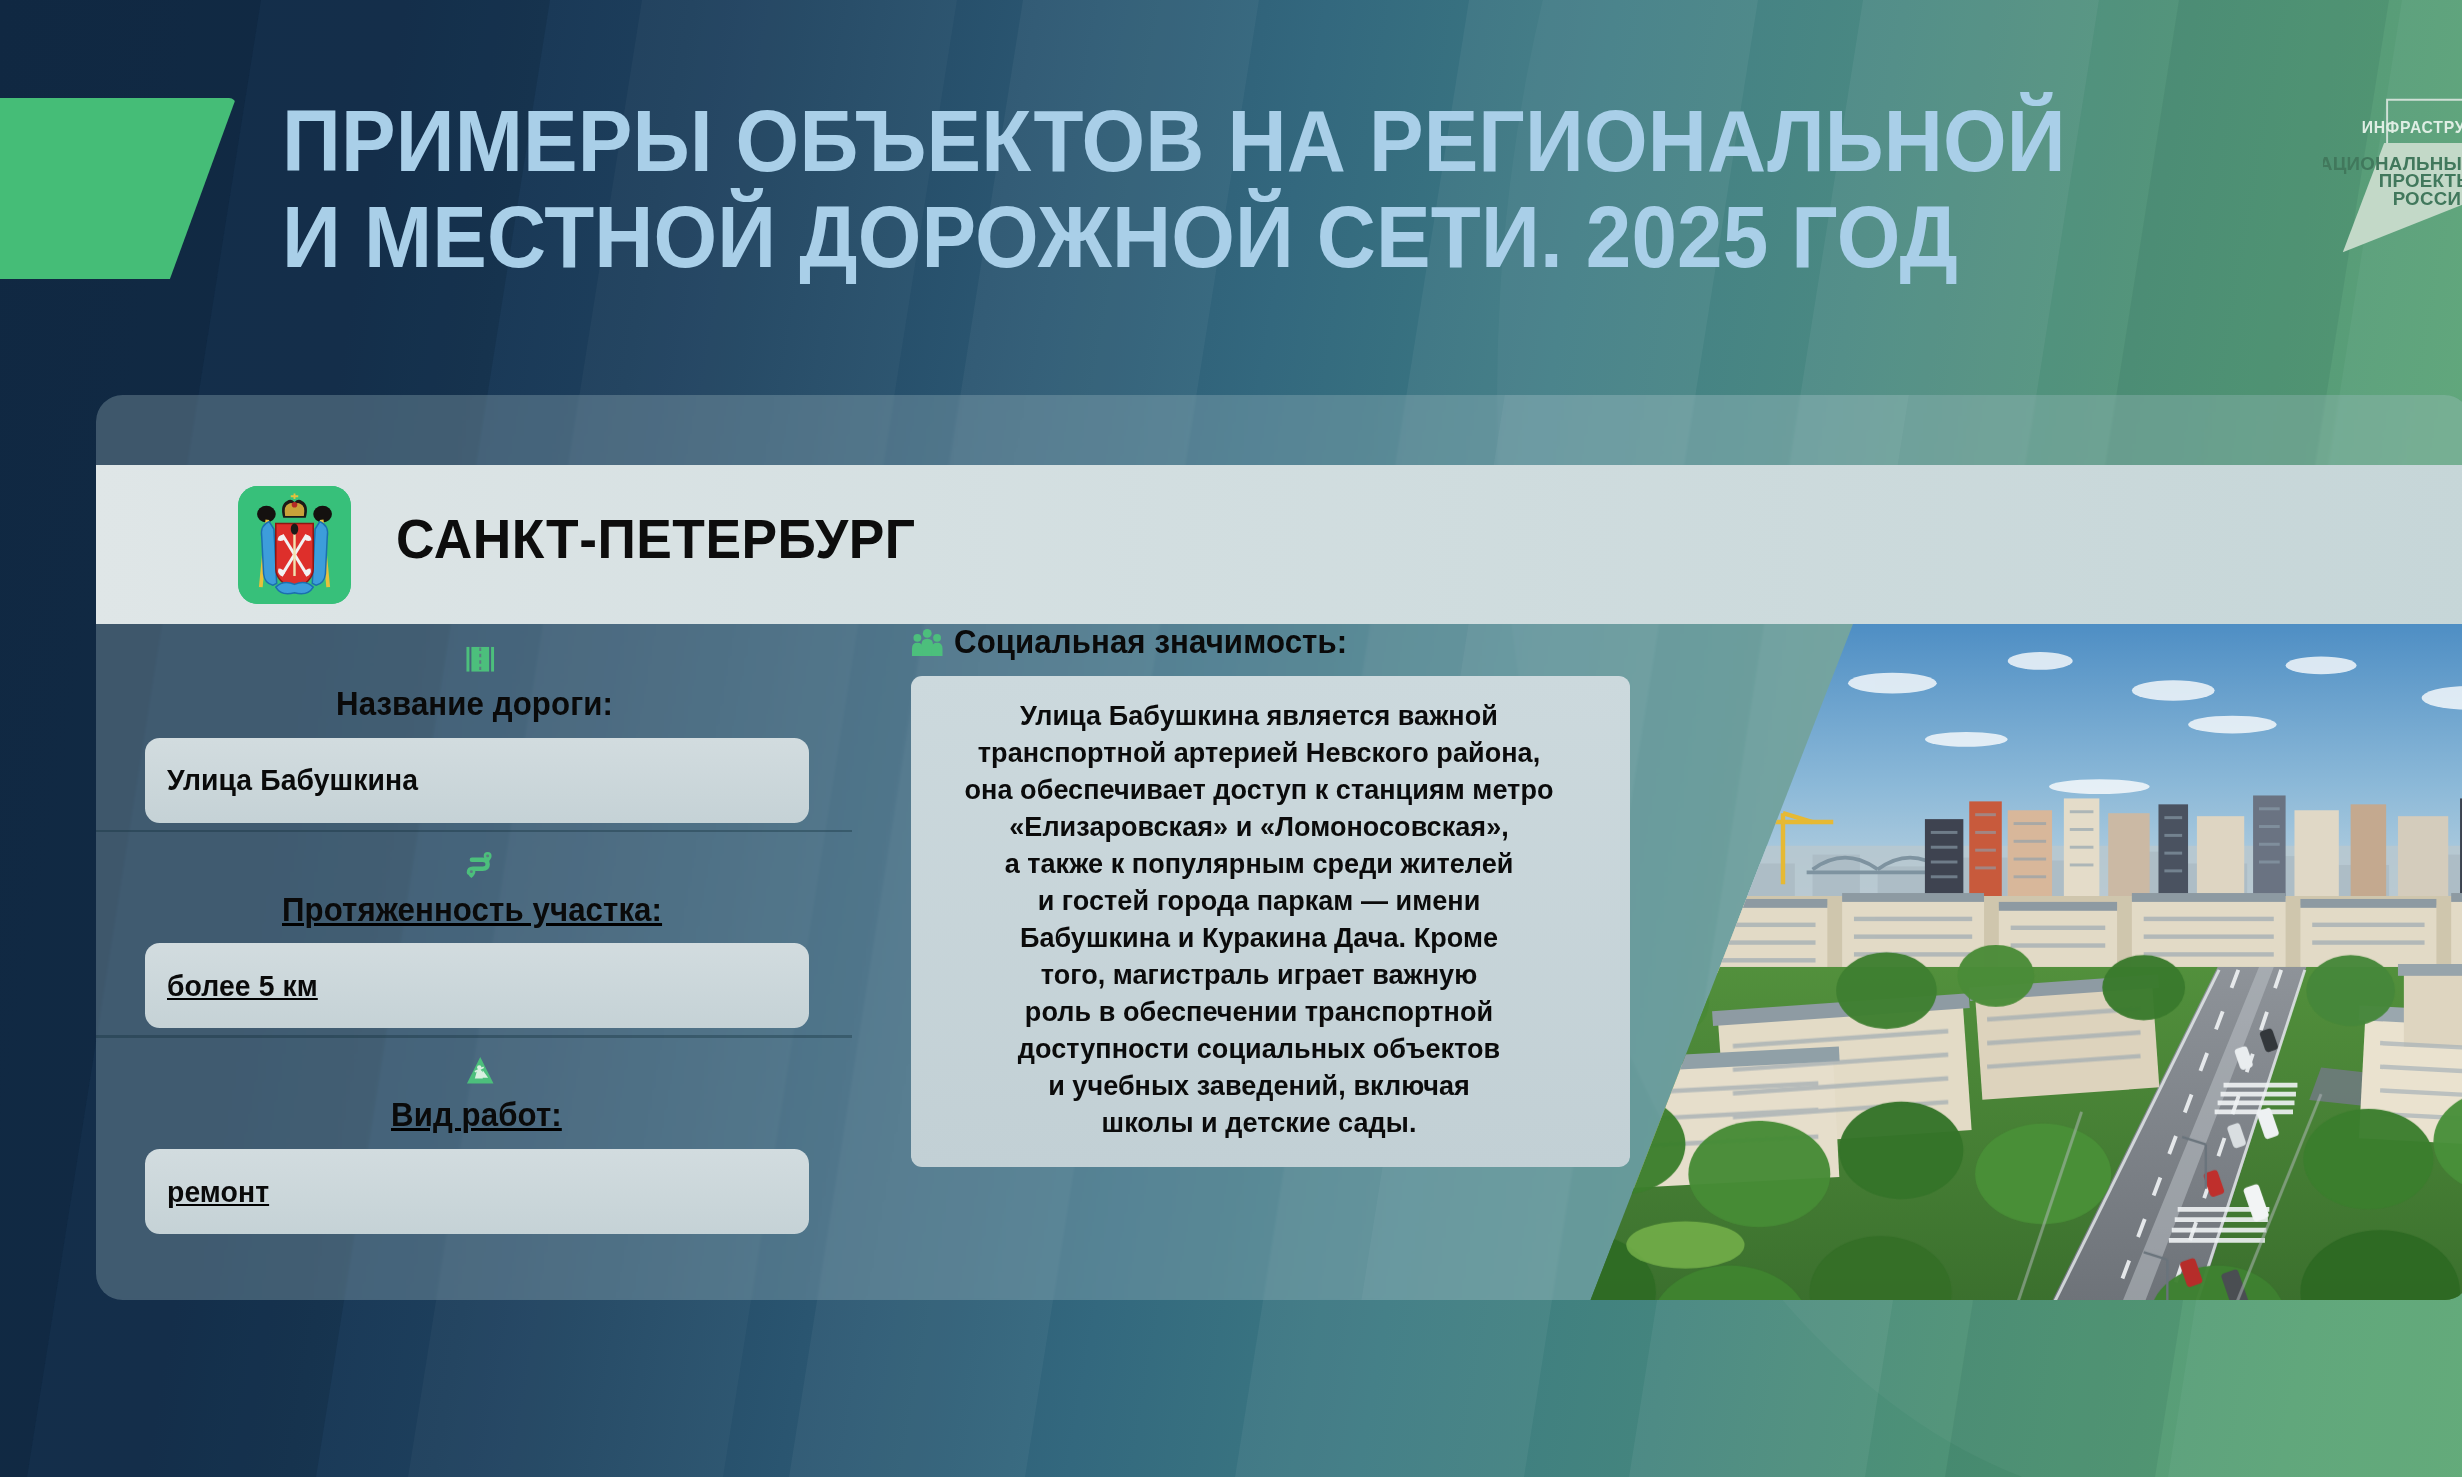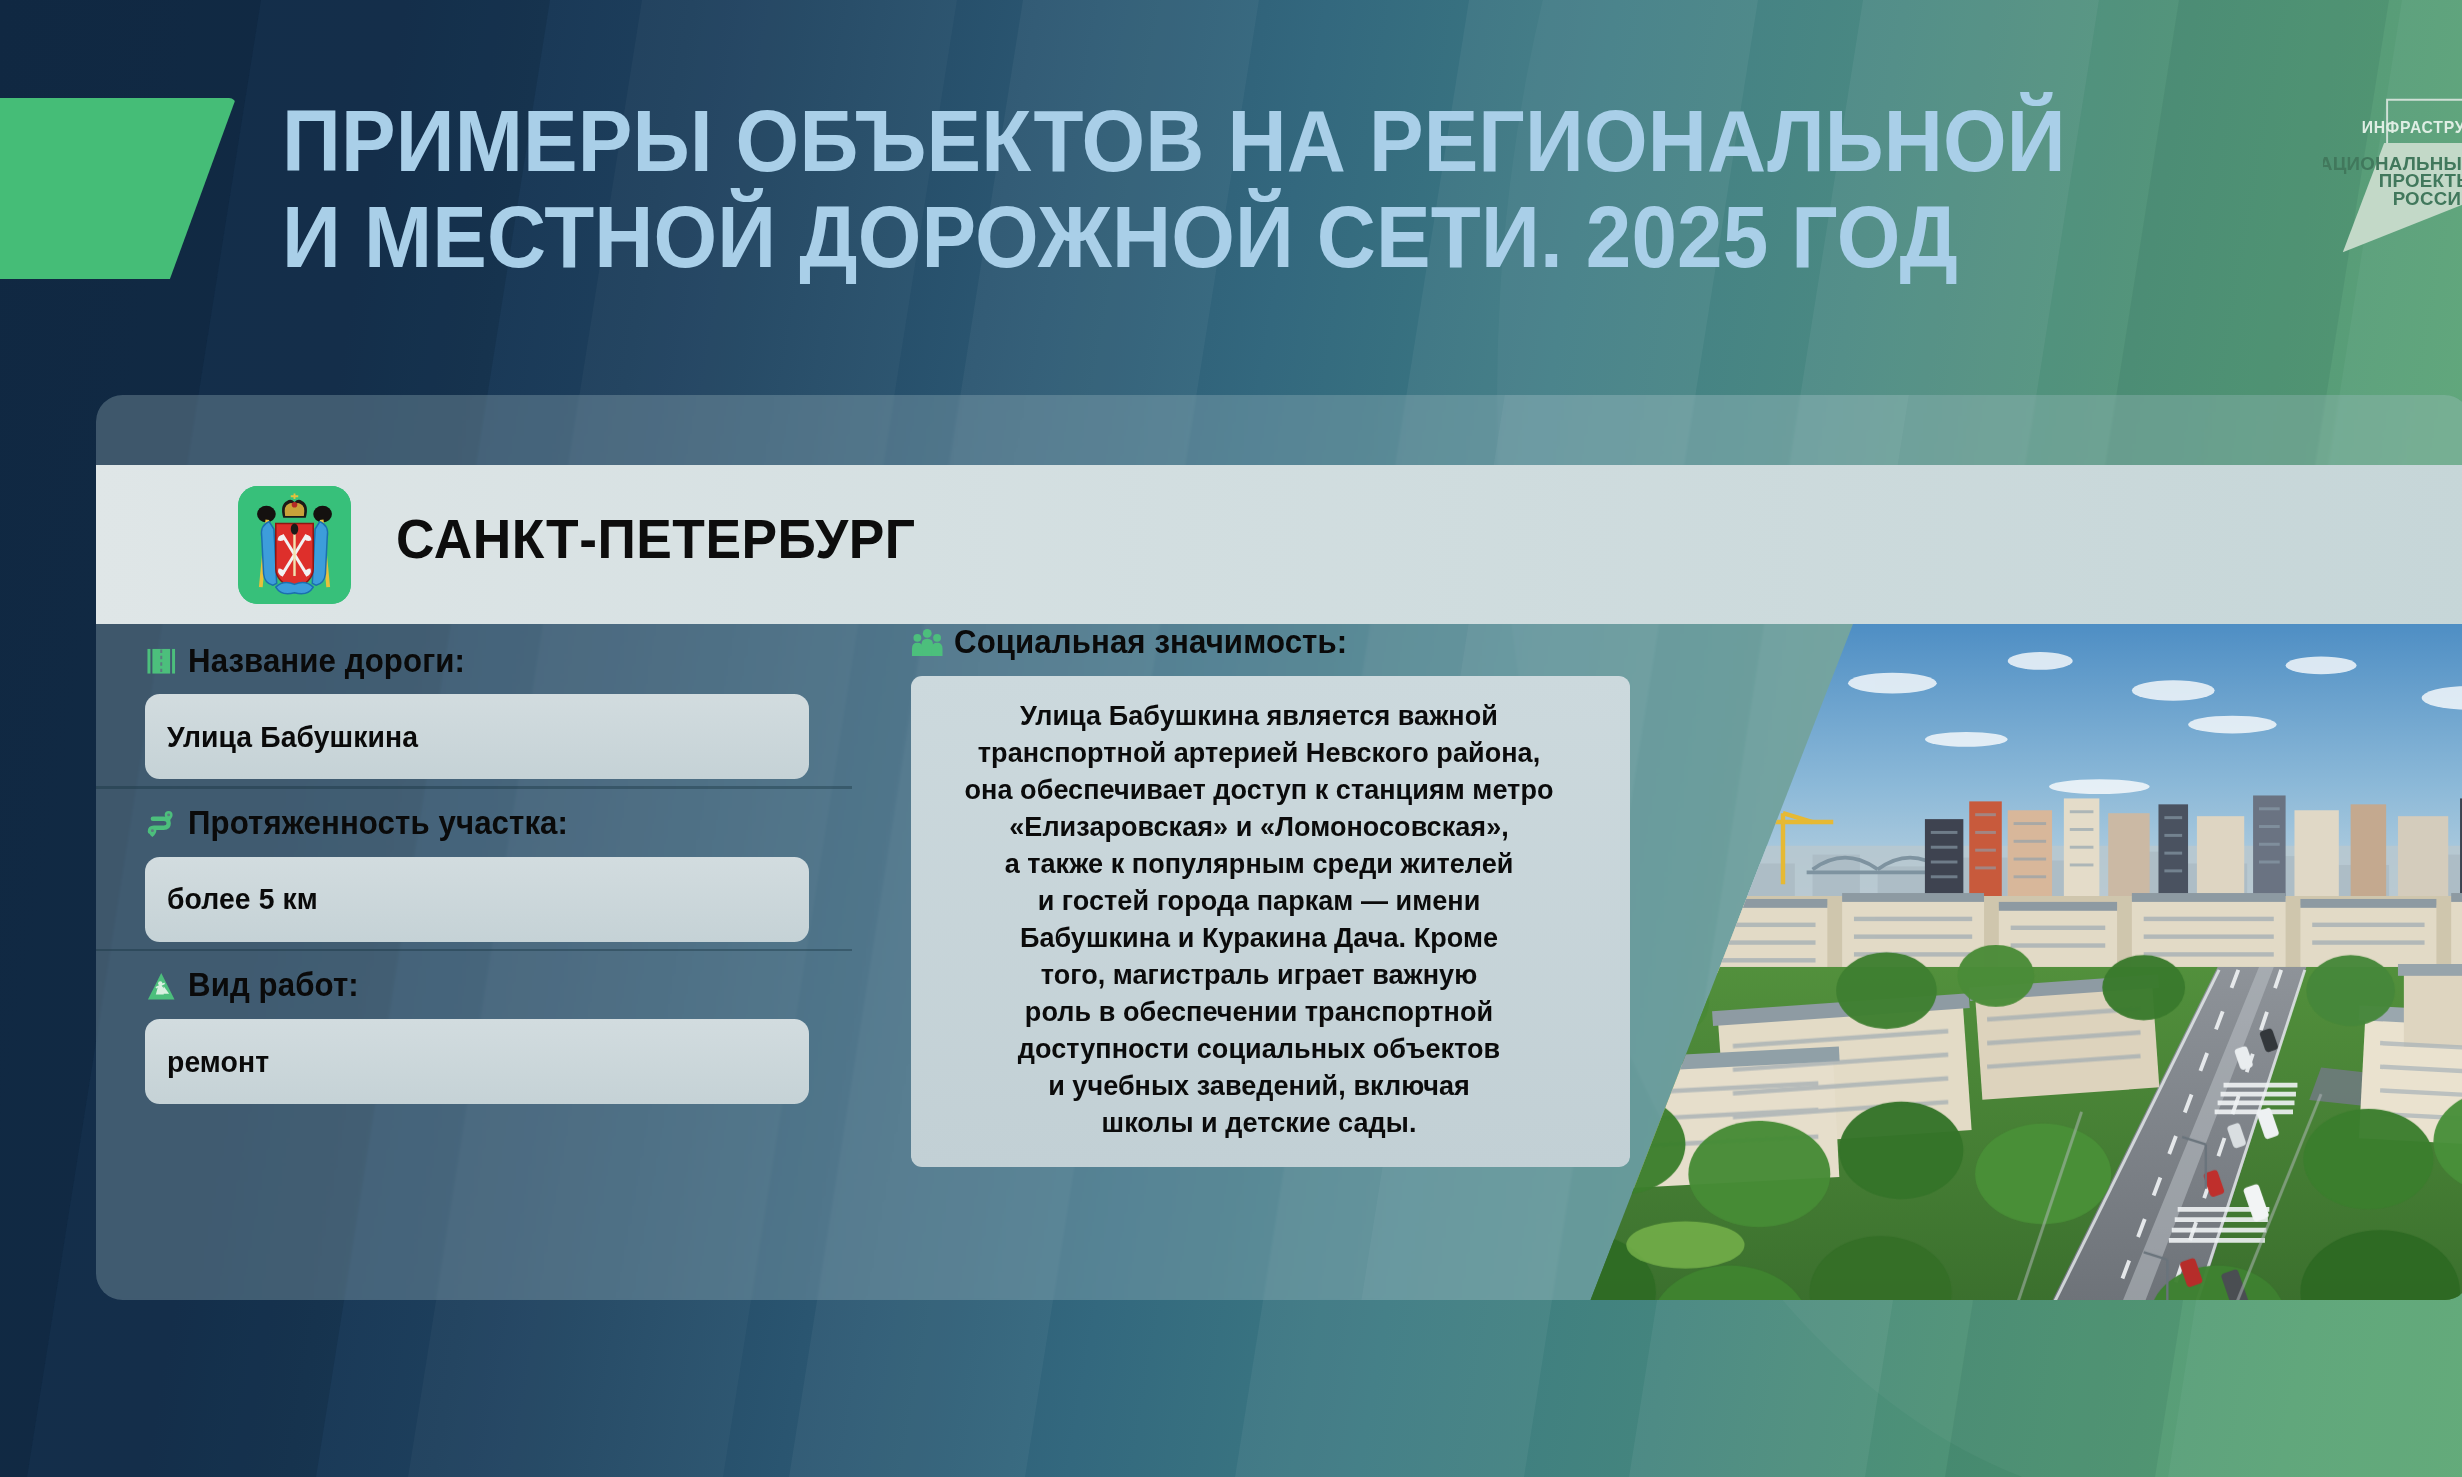--- a/index.html
+++ b/index.html
@@ -107,29 +107,29 @@
     white-space:nowrap;
     transform:scaleX(.97); transform-origin:left top;
   }
 
   
   .card-body { position:absolute; left:0; top:229px; width:100%; bottom:0; }
 
   
   .col-left { position:absolute; left:49px; top:0; width:670px; }
   .field { position:relative; padding-top:18.7px; }
-  .field + .field { margin-top:6.9px; }
+  .field + .field { margin-top:6.9px;text-decoration:underline; }
   .divider {
     position:absolute; left:-49px; top:0;
     width:756px; height:2.5px;
     background:rgba(16,44,54,.34);
   }
   .f-label {
     display:flex; align-items:center;
-    gap:10.8px; margin-bottom:14.8px;
+    gap:10.8px; margin-bottom:14.8px;flex-direction:column;
   }
   .f-icon { width:32.5px; height:32.5px; flex:0 0 32.5px; }
   .f-icon svg { width:100%; height:100%; display:block; }
   .f-label-text {
     font-size:32.5px; font-weight:bold; color:#0a0a0a;
     white-space:nowrap; letter-spacing:0.1px;
     transform:scaleX(.96); transform-origin:left center;
   }
   .f-value-box {
     background:linear-gradient(180deg,#d2dcdf 0%, #c5d2d6 100%);

